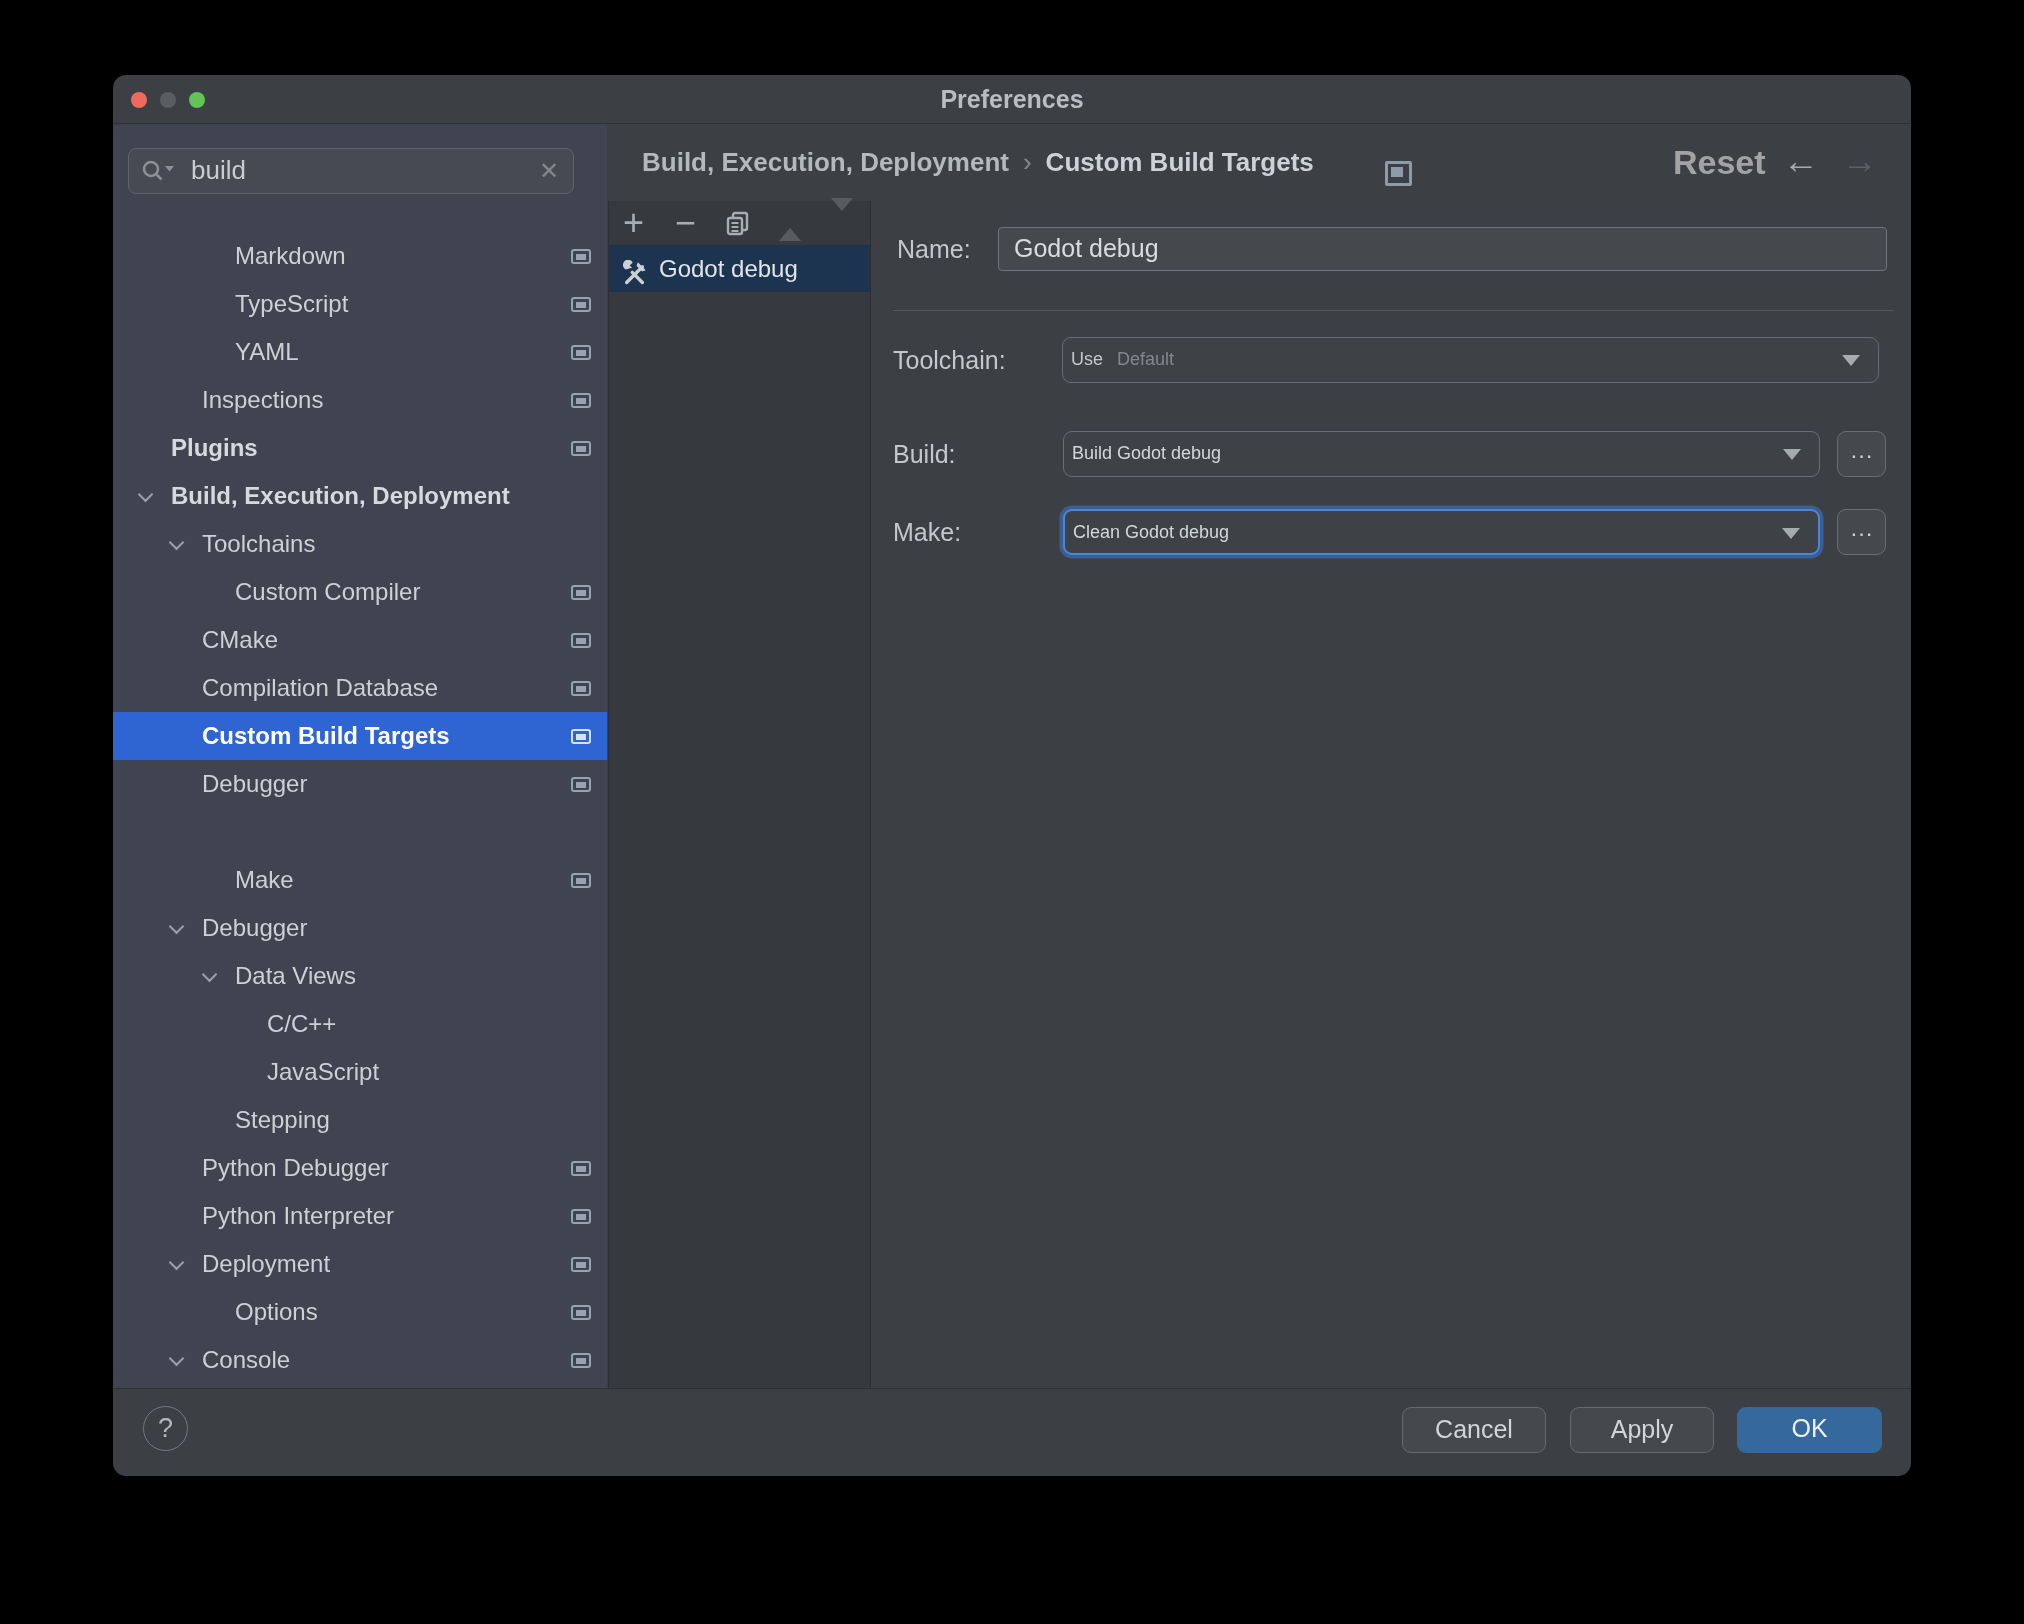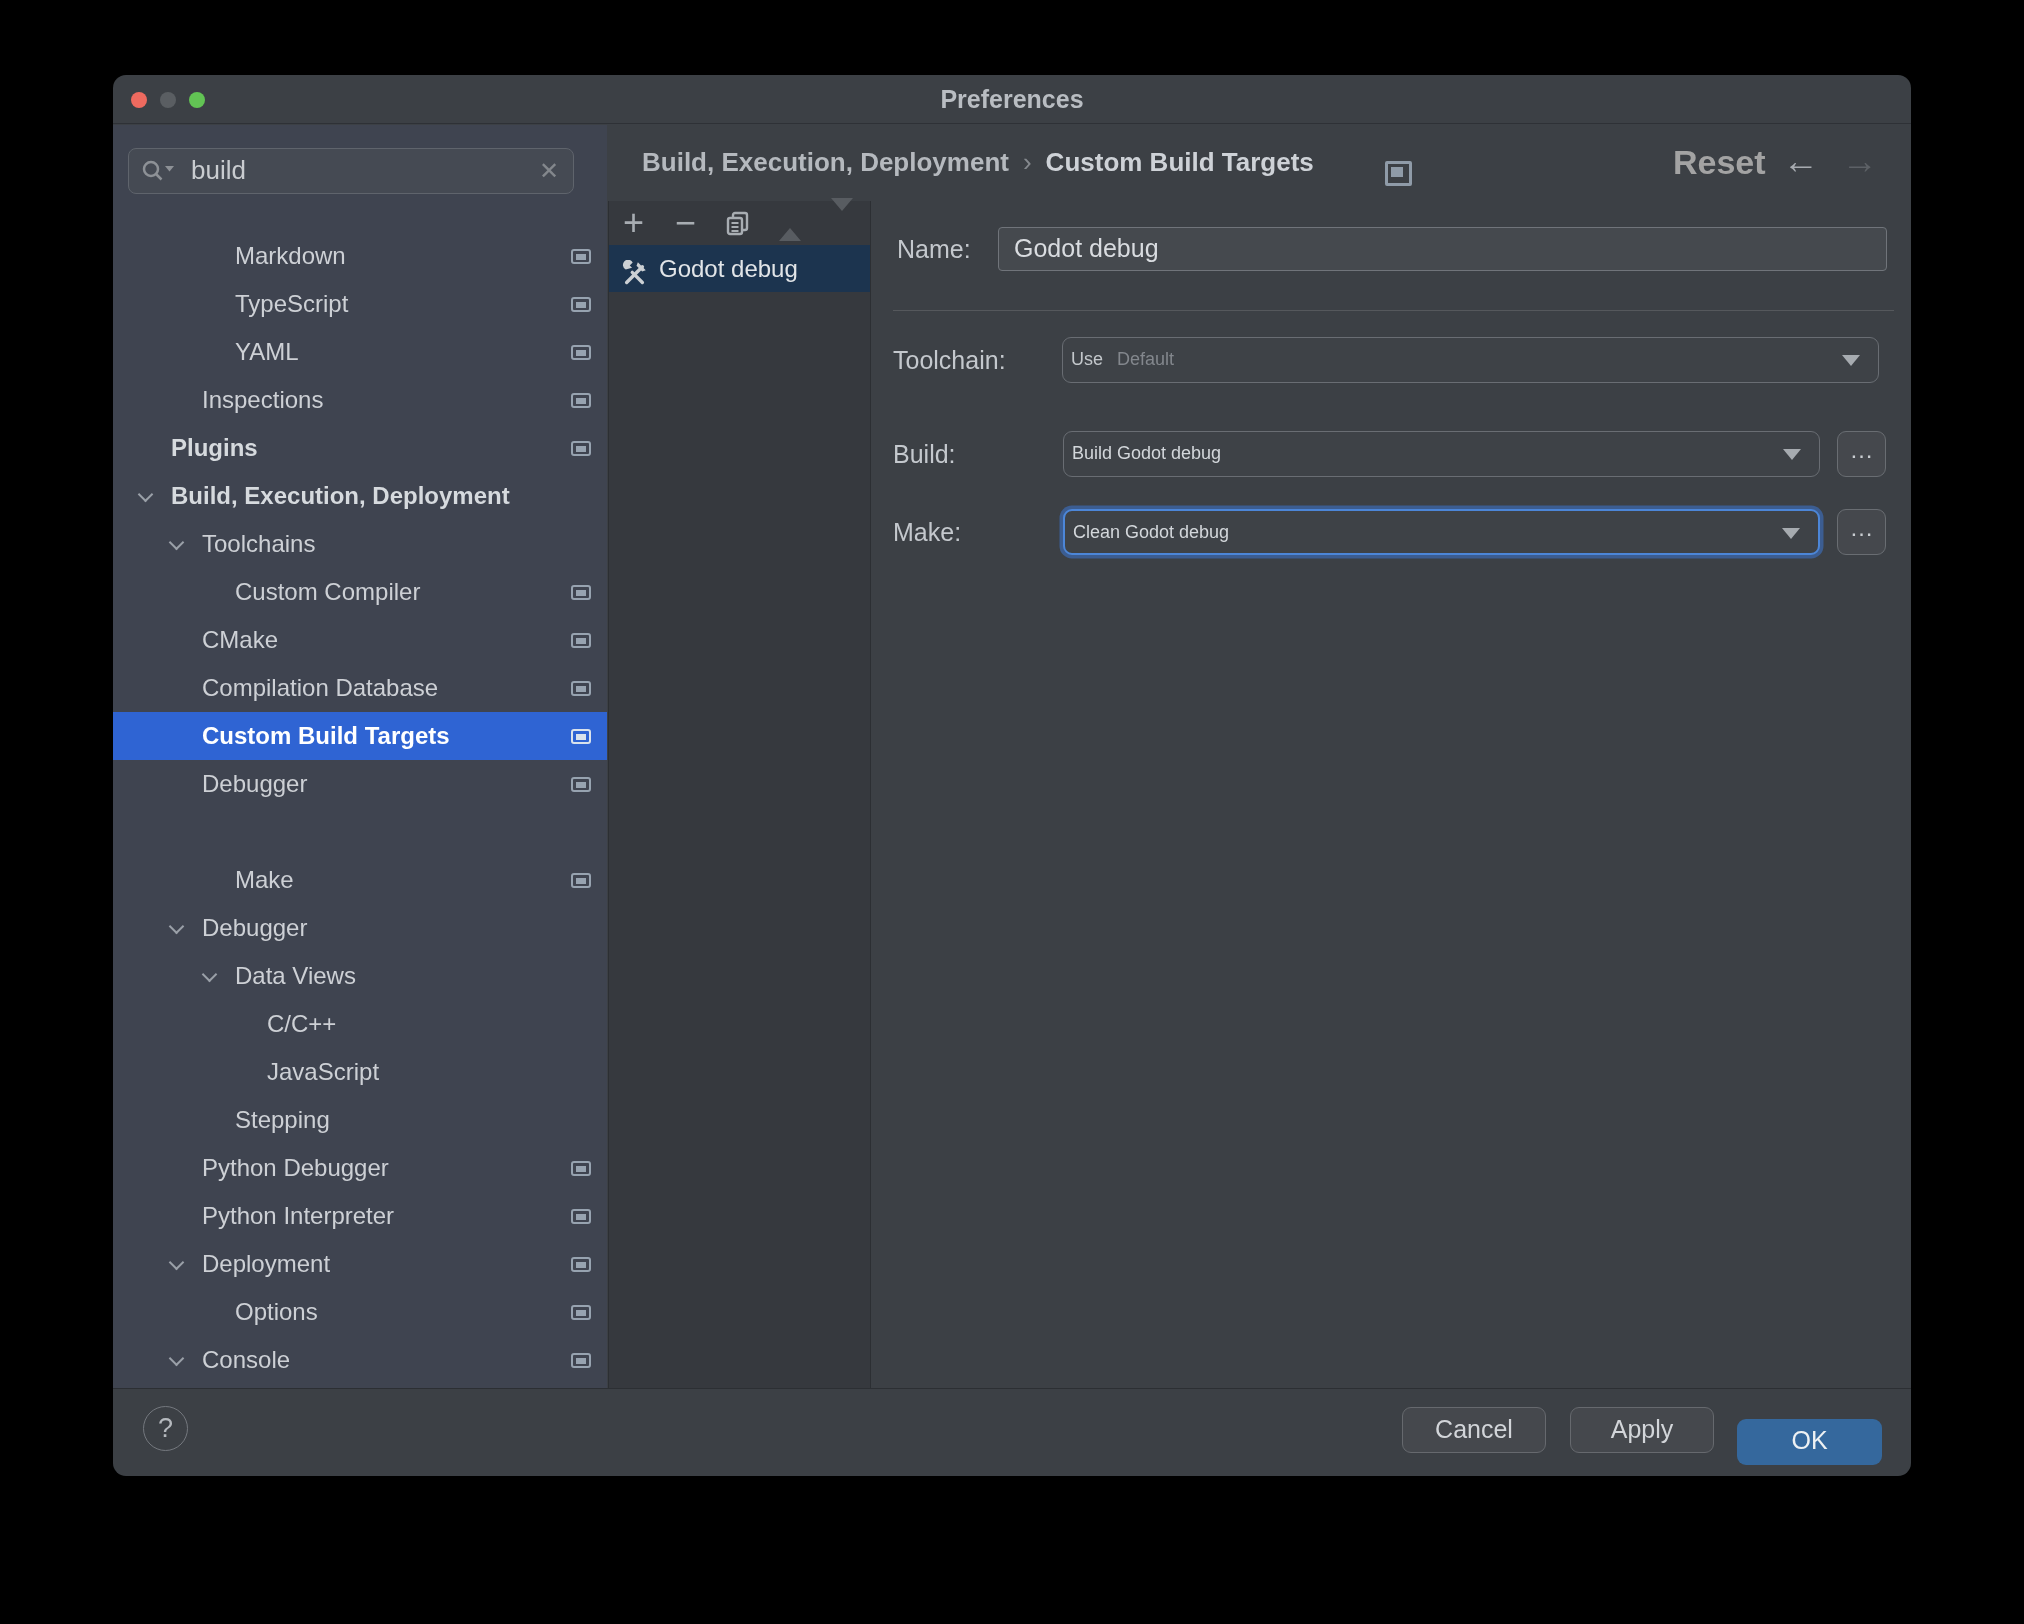--- a/index.html
+++ b/index.html
@@ -95,21 +95,21 @@
   .more-clean{left:1724px;top:434px;}
   
   .footer-sep{position:absolute;left:0;top:1313px;width:100%;height:1px;background:#2c2f33;}
   .help{position:absolute;left:30px;top:1331px;width:45px;height:45px;
     border:1.5px solid #74787e;border-radius:50%;color:#b5b9be;
     font-size:27px;text-align:center;line-height:42px;}
   .btn{position:absolute;top:1332px;height:46px;border-radius:9px;font-size:25px;
     text-align:center;line-height:43px;}
   .btn-cancel{left:1289px;width:144px;background:#45484d;border:1.5px solid #66696e;color:#d2d5d9;}
   .btn-apply{left:1457px;width:144px;background:#45484d;border:1.5px solid #66696e;color:#d2d5d9;}
-  .btn-ok{left:1624px;width:145px;background:#35689d;color:#eef1f3;margin-top:12px;}
+  .btn-ok{left:1624px;width:145px;background:#35689d;color:#eef1f3;}
 </style>
 </head>
 <body>
 
 <div class="window">
 
   <div class="titlebar">
     <span class="traffic t-close"></span>
     <span class="traffic t-min"></span>
     <span class="traffic t-zoom"></span>

